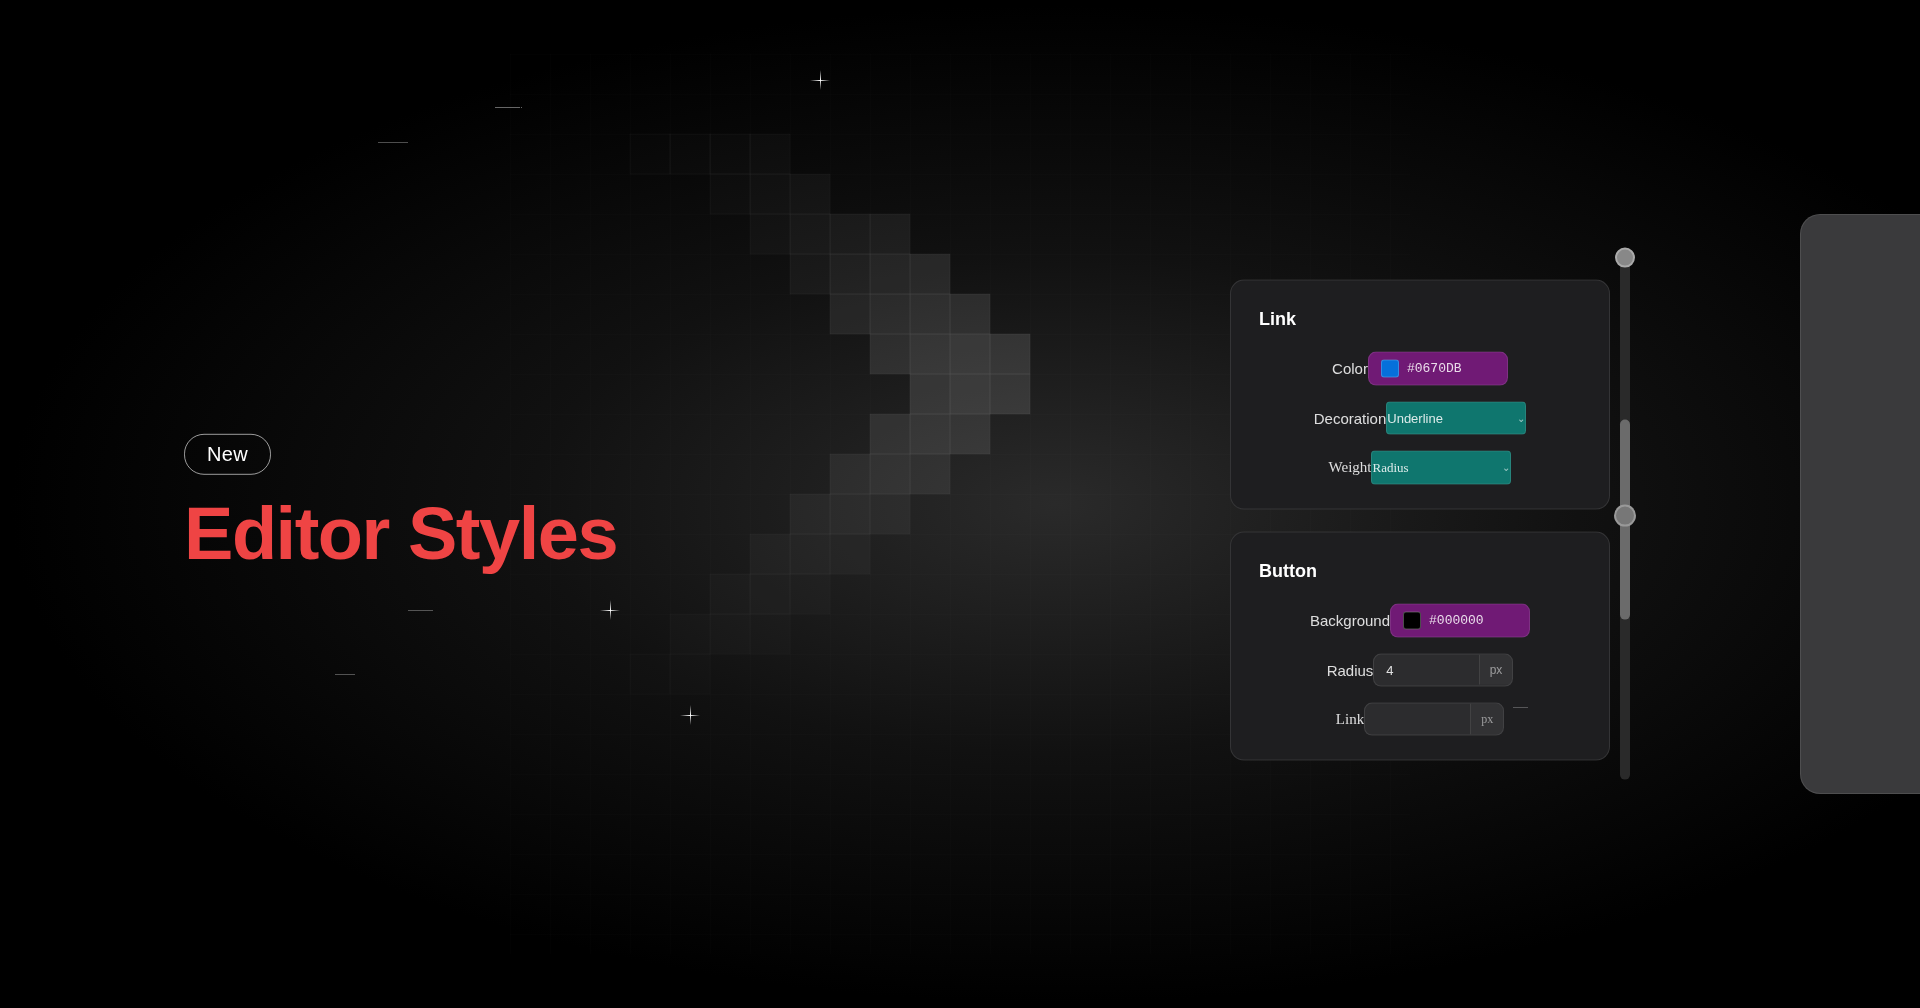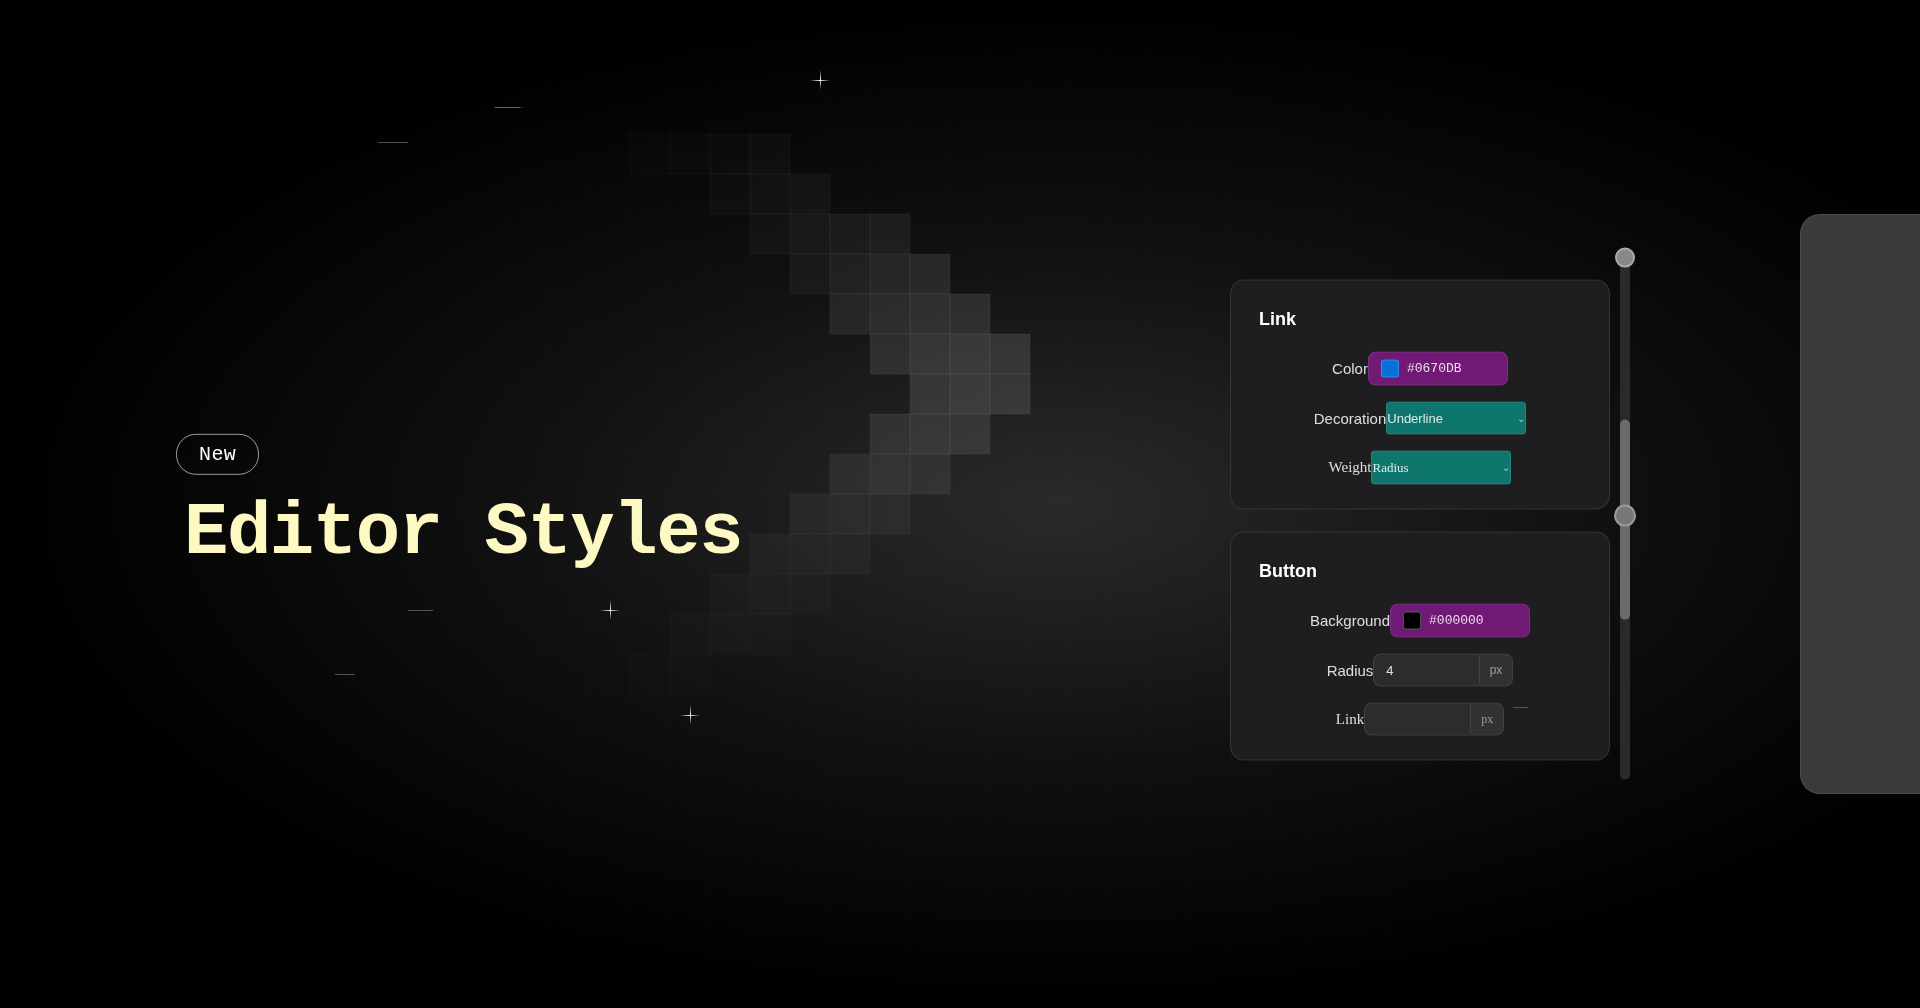--- a/index.html
+++ b/index.html
@@ -56,46 +56,44 @@
       position: absolute;
       background: linear-gradient(to bottom, transparent, white, transparent);
       width: 1px;
       height: 20px;
       top: -10px; left: 0;
     }
 
     
     .left-content {
       position: absolute;
-      left: 176px;
+      left: 184px;
       top: 50%;
       transform: translateY(-50%);
       color: white;
-      font-family: Liberation Mono, monospace;
     }
 
     .badge {
       display: inline-block;
       border: 1.5px solid rgba(255,255,255,0.6);
       border-radius: 20px;
       padding: 8px 22px;
       font-size: 20px;
       font-weight: 500;
       color: white;
       margin-bottom: 18px;
       letter-spacing: 0.02em;
     }
 
     .main-title {
       font-size: 74px;
       font-weight: 600;
-      color: #fef9c3;
+      color: #ef4444;
       letter-spacing: -0.02em;
       line-height: 1.1;
-      margin-left: 8px;
     }
 
     
     .panels-area {
       position: absolute;
       right: 200px;
       top: 50%;
       transform: translateY(-50%);
       display: flex;
       align-items: center;

